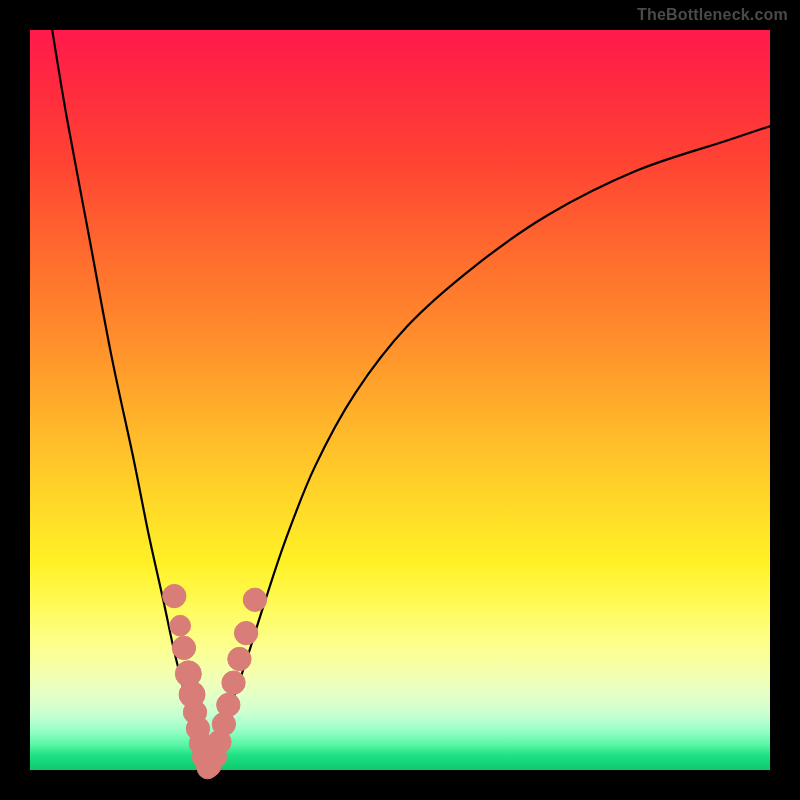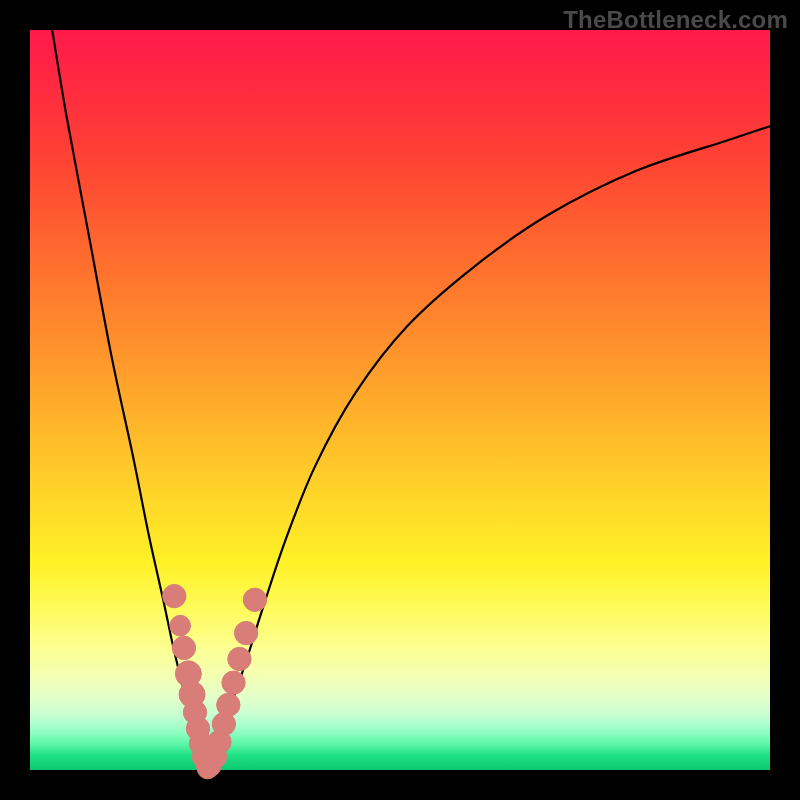--- a/index.html
+++ b/index.html
@@ -40,21 +40,21 @@
       #9cffc8 94.5%,
       #5cf7a8 96.5%,
       #20e184 98%,
       #0cc96e 100%);
   }
   .watermark {
     position: absolute;
     top: 6px;
     right: 12px;
     color: #4a4a4a;
-    font-size: 24px;
+    font-size: 16px;
     font-weight: 600;
     letter-spacing: 0.2px;
     user-select: none;
   }
   svg.curves {
     position: absolute;
     left: 0;
     top: 0;
     width: 740px;
     height: 740px;

